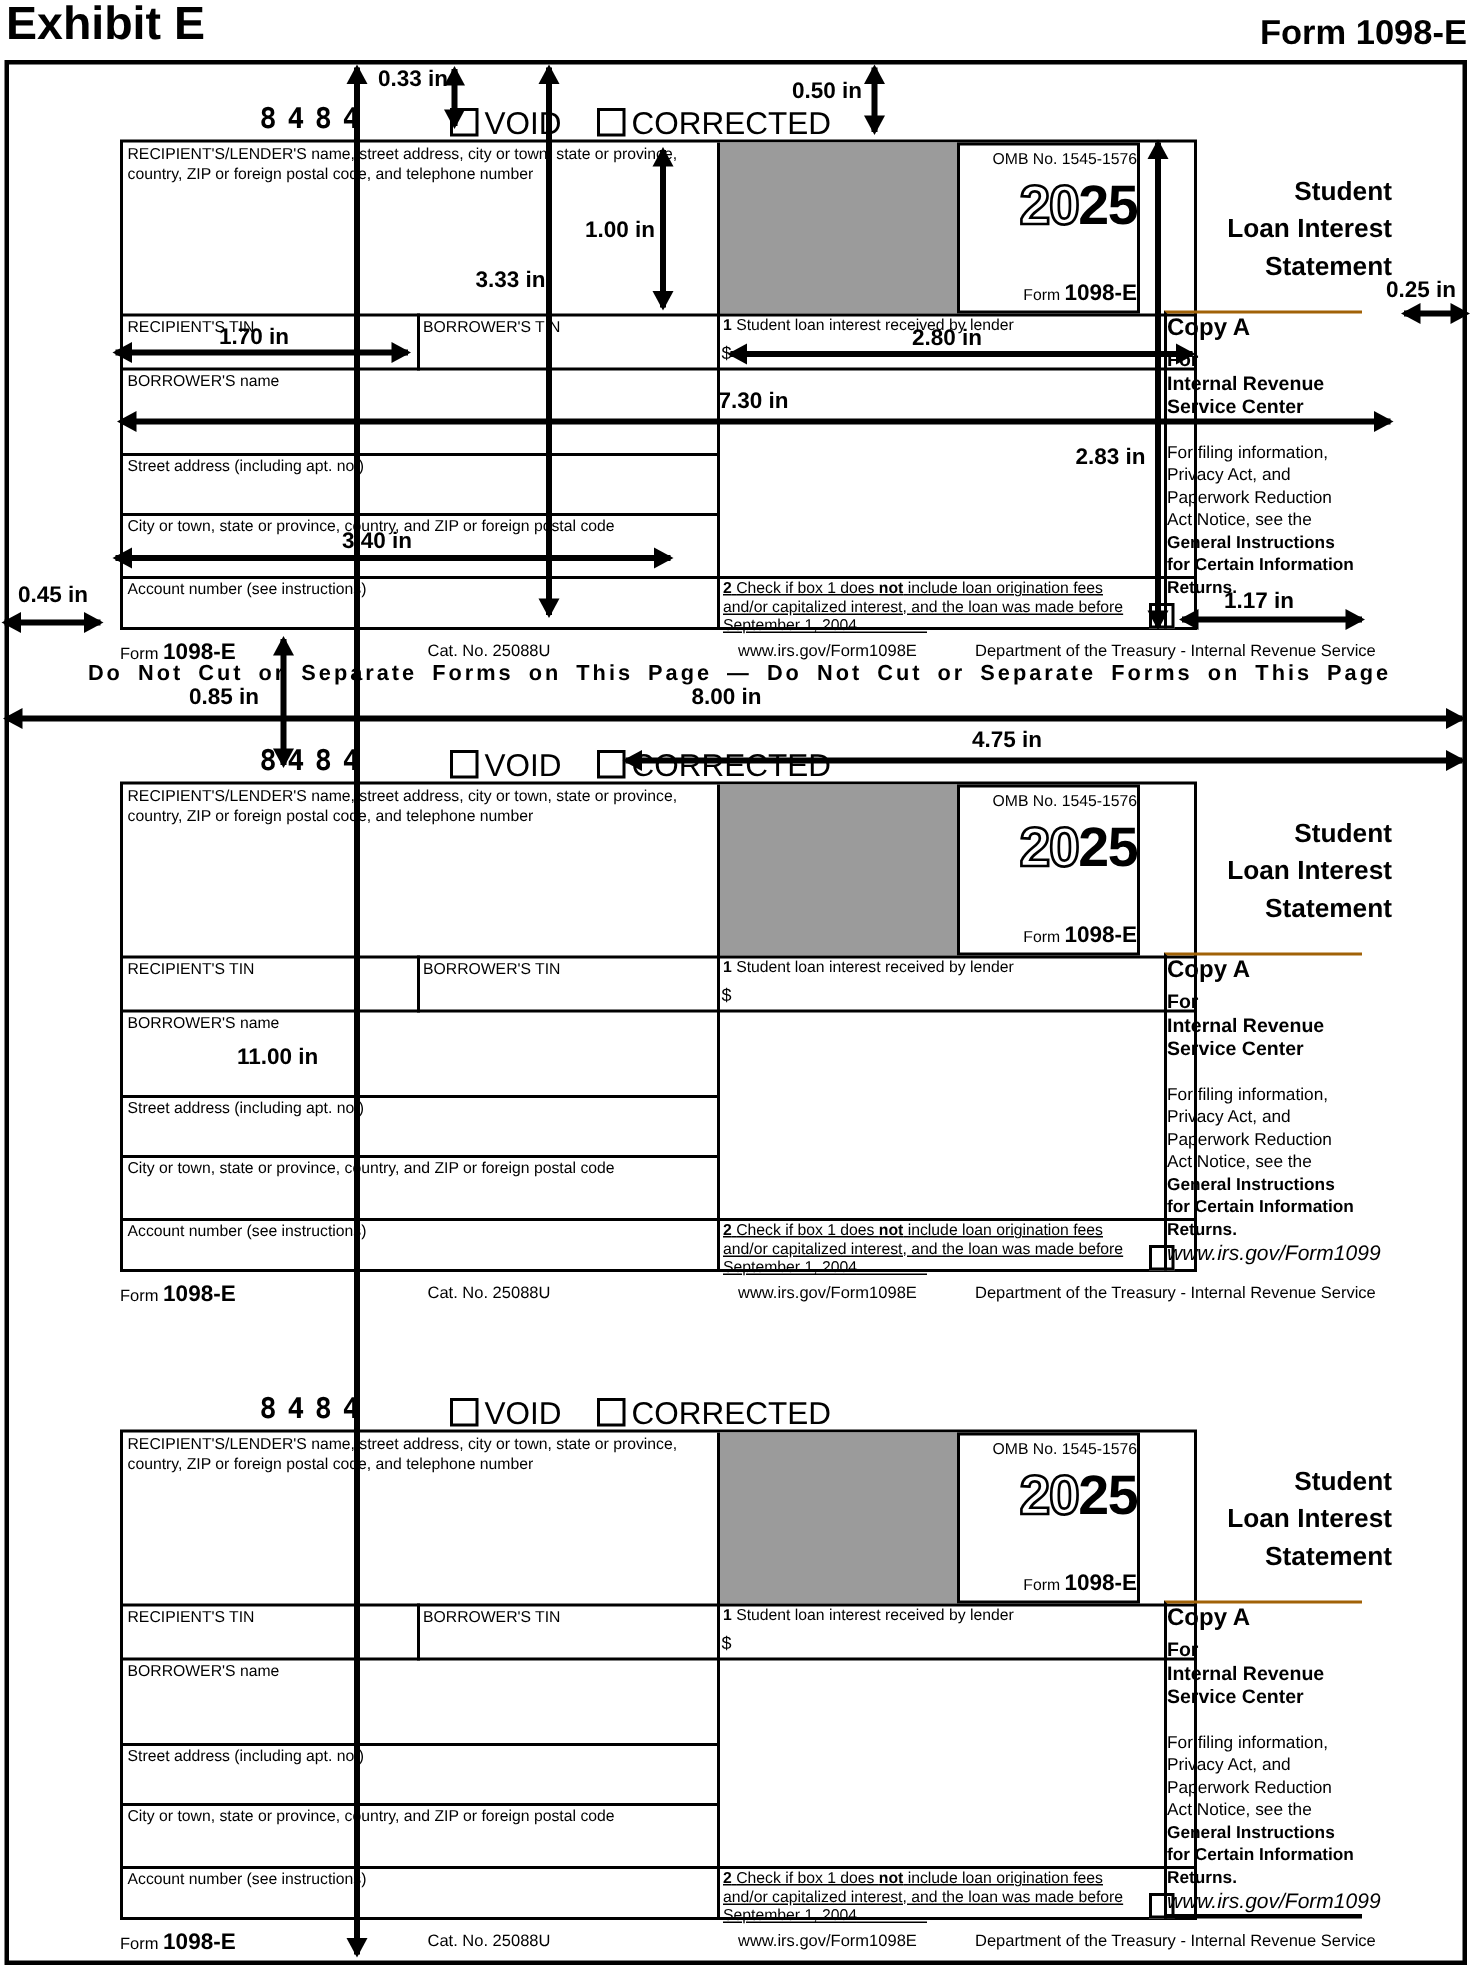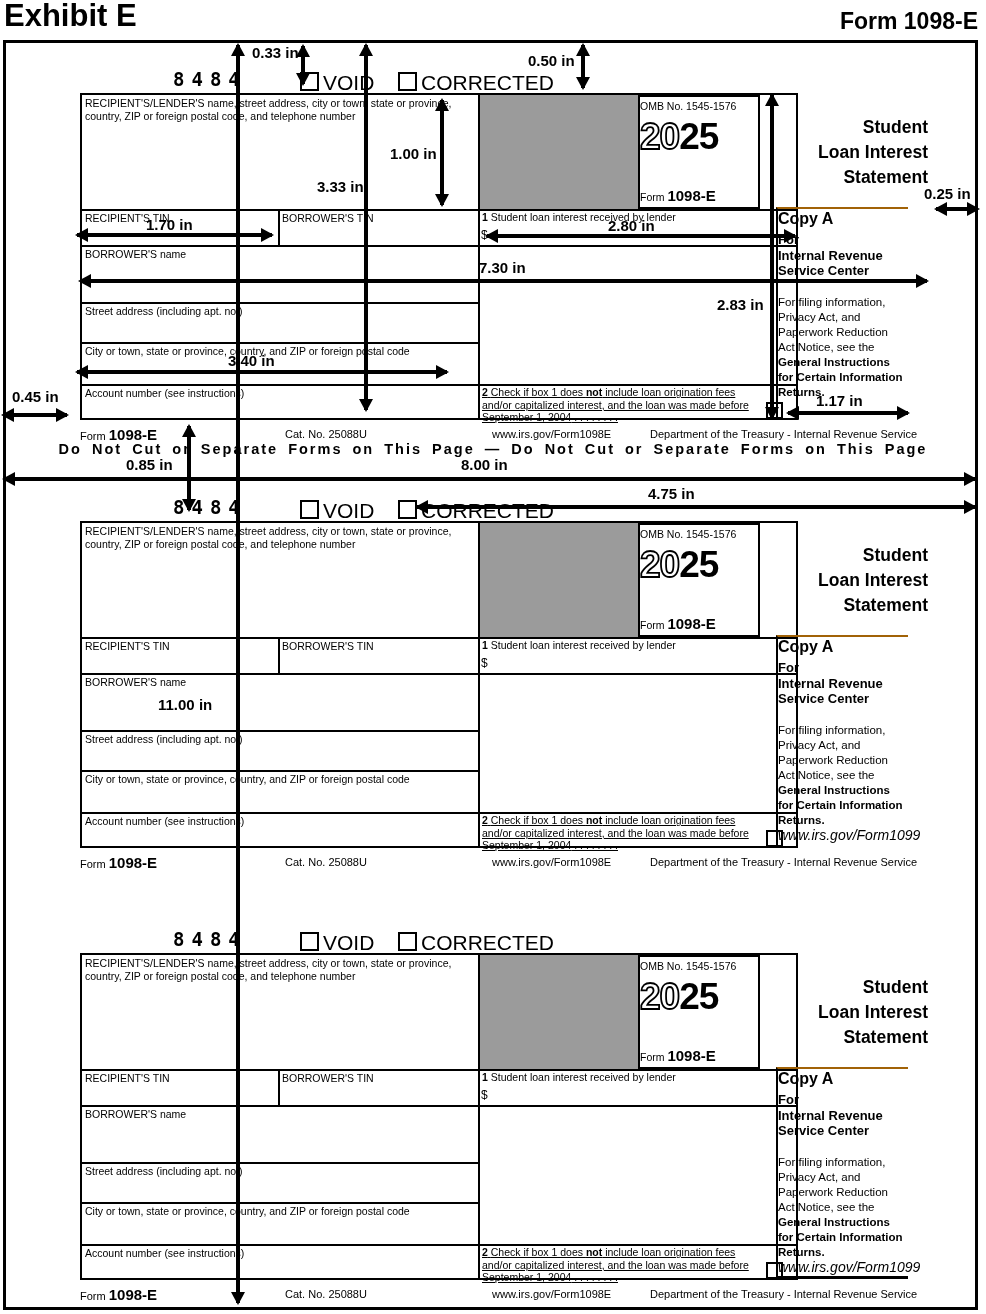--- a/index.html
+++ b/index.html
@@ -23,21 +23,21 @@
   .cb-corr{left:318px;top:4px;}
   .cb-label{position:absolute;top:3px;font-size:21px;}
   .lb-void{left:243px;}
   .lb-corr{left:341px;}
 
   .main-box{position:absolute;left:0;top:25px;width:718px;height:327px;border:2px solid #000;box-sizing:border-box;}
   .line{position:absolute;background:#000;}
   .cell-name{position:absolute;left:3px;top:2px;width:388px;font-size:10.5px;line-height:13px;}
   .gray-box{position:absolute;left:396px;top:0;width:160px;height:114px;background:#9b9b9b;}
   .omb-box{position:absolute;left:556px;top:0;width:122px;height:114px;border:2px solid #000;
-           box-sizing:border-box;text-align:left;}
+           box-sizing:border-box;text-align:right;}
   .omb-label{font-size:10.5px;margin-top:3px;}
   .year{margin-top:6px;font-size:37px;letter-spacing:-1px;line-height:38px;font-weight:bold;}
   .y-outline{color:#fff;-webkit-text-stroke:1.8px #000;}
   .y-solid{color:#000;}
   .omb-form{position:absolute;bottom:3px;left:0;width:100%;font-size:10.5px;}
   .omb-form b{font-size:15px;}
 
   .flabel{position:absolute;font-size:10.5px;line-height:12.5px;}
   .l-rtin{left:3px;top:117px;}
   .l-btin{left:200px;top:117px;}

